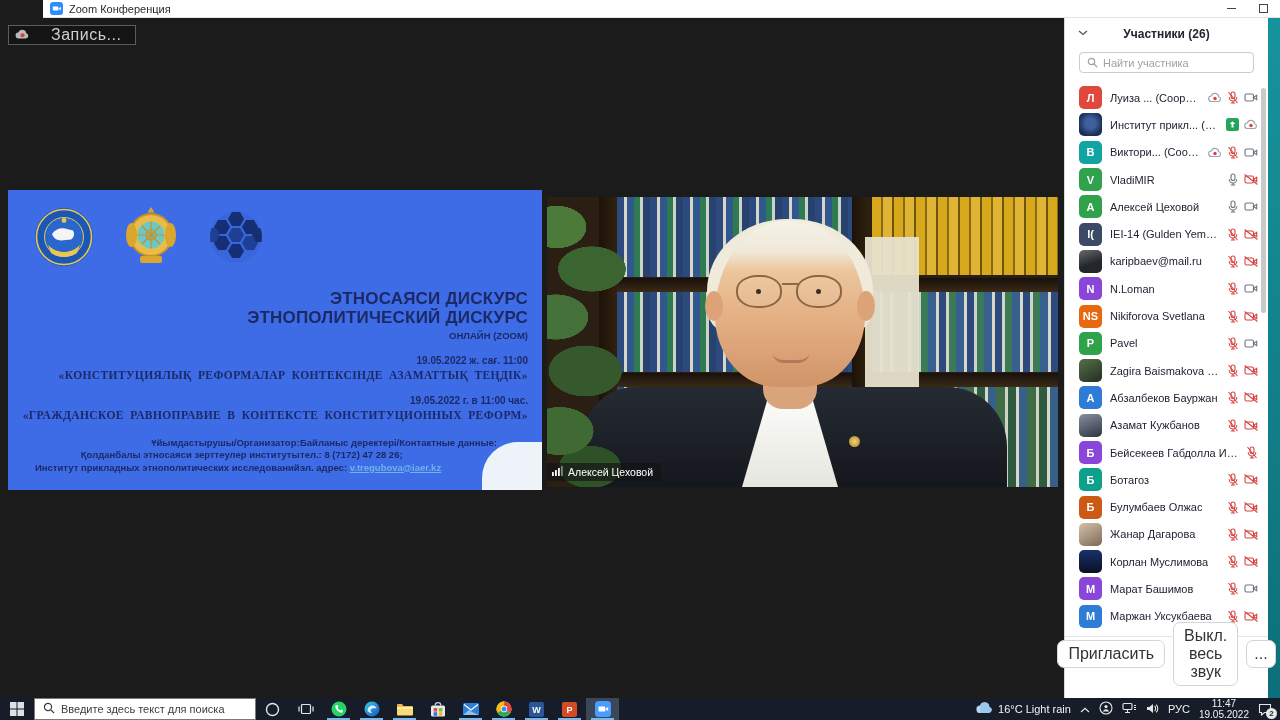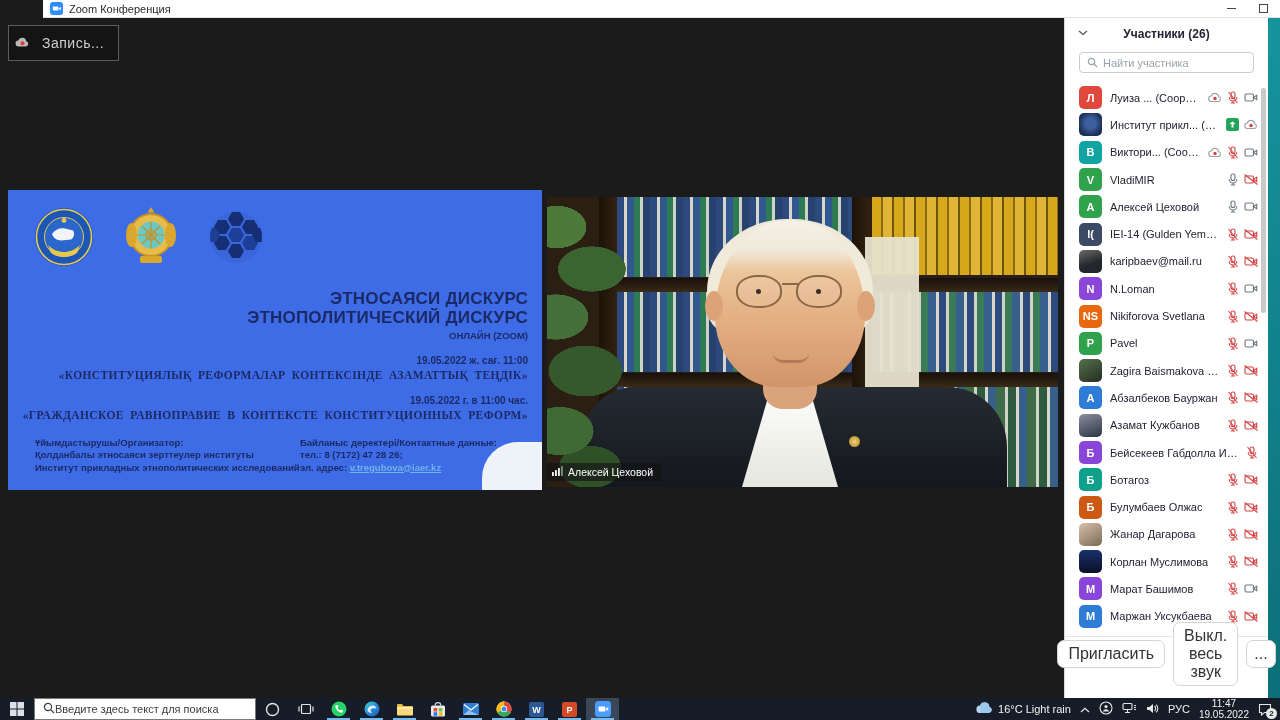--- a/index.html
+++ b/index.html
@@ -8,30 +8,30 @@
   .desktop-strip{position:absolute;right:0;top:0;width:12px;height:698px;background:linear-gradient(180deg,#16959f,#0c6f79);}
   .window{position:absolute;left:0;top:0;width:1268px;height:698px;background:#1b1b1b;}
   
   .titlebar{position:absolute;left:0;top:0;width:100%;height:18px;background:#ffffff;display:flex;align-items:center;border-bottom:1px solid #e2e2e2;margin-left:43px;}
   .app-icon{margin-left:7px;display:flex;}
   .title-text{font-size:11px;color:#2a2a2a;margin-left:6px;}
   .win-controls{margin-left:auto;display:flex;height:100%;}
   .win-btn{width:32px;height:100%;display:flex;align-items:center;justify-content:center;}
   
   .main{position:absolute;left:0;top:18px;width:1064px;height:680px;background:#1b1b1b;}
-  .record-pill{position:absolute;left:8px;top:7px;height:36px;padding:0 14px 0 6px;border:1px solid #5c5c5c;background:#141414;display:flex;align-items:center;gap:12px;font-size:14px;color:#cfcfcf;letter-spacing:.5px;}
+  .record-pill{position:absolute;left:8px;top:7px;height:20px;padding:0 14px 0 6px;border:1px solid #5c5c5c;background:#141414;display:flex;align-items:center;gap:21px;font-size:16px;color:#cfcfcf;letter-spacing:.5px;}
   
   .slide{position:absolute;left:8px;top:172px;width:534px;height:300px;background:#3e6ce6;overflow:hidden;}
   .logos{position:absolute;left:26px;top:16px;display:flex;align-items:center;gap:26px;}
   .sl-head{position:absolute;right:14px;left:10px;top:100px;text-align:right;color:#1b2a66;}
   .sl-title{font-size:17px;font-weight:700;line-height:18.5px;letter-spacing:.2px;}
   .sl-sub{font-size:9.5px;font-weight:700;margin-top:3px;}
   .sl-date{font-size:10px;font-weight:700;margin-top:14px;}
   .sl-topic{font-family:"Liberation Serif",serif;font-size:11.5px;font-weight:700;letter-spacing:.4px;word-spacing:3px;margin-top:3px;}
-  .sl-org{position:absolute;left:27px;bottom:16px;font-size:9.5px;font-weight:700;color:#1b2a66;line-height:12.5px;}
+  .sl-org{position:absolute;left:27px;bottom:16px;font-size:9.5px;font-weight:700;color:#1b2a66;line-height:12.5px;text-align:right;}
   .sl-contact{position:absolute;left:292px;bottom:16px;font-size:9.5px;font-weight:700;color:#1b2a66;line-height:12.5px;}
   .sl-link{color:#6fb4e8;text-decoration:underline;}
   .corner-fold{position:absolute;right:0;bottom:0;width:60px;height:48px;background:#eef3fa;border-top-left-radius:36px;}
   
   .video-speaker{position:absolute;left:547px;top:179px;width:511px;height:290px;background:#2b1f14;overflow:hidden;}
   .shelfA1,.shelfA2,.shelfA3{position:absolute;left:70px;width:235px;background:repeating-linear-gradient(90deg,#2c4a7e 0 7px,#d8d6c8 7px 10px,#31588e 10px 17px,#2e7a52 17px 23px,#ccd2c4 23px 26px,#27426e 26px 33px);}
   .shelfA1{top:0;height:80px;}
   .shelfA2{top:95px;height:80px;}
   .shelfA3{top:190px;height:100px;}
   .shelfbar{position:absolute;left:60px;right:0;height:14px;background:linear-gradient(#18100a,#3a2a18);}
@@ -75,21 +75,21 @@
   .p-name{font-size:11px;color:#232333;white-space:nowrap;overflow:hidden;text-overflow:ellipsis;flex:1;}
   .p-icons{display:flex;gap:5px;align-items:center;flex:none;}
   .p-icons span{display:flex;}
   .scroll-thumb{position:absolute;right:2px;top:70px;width:5px;height:225px;border-radius:3px;background:#c9c9c9;}
   .panel-footer{position:absolute;left:0;right:0;bottom:28px;height:34px;border-top:1px solid #e6e6e6;display:flex;align-items:center;justify-content:center;gap:8px;background:#fff;}
   .pf-btn{border:1px solid #d5d5d5;border-radius:7px;background:#fff;font-size:16px;color:#333;padding:4px 10px;font-family:"Liberation Sans",sans-serif;}
   .pf-more{padding:4px 7px;}
   
   .taskbar{position:absolute;left:0;top:698px;width:1280px;height:22px;background:#171d28;display:flex;align-items:center;z-index:10;}
   .start{width:34px;height:22px;display:flex;align-items:center;justify-content:center;}
-  .tb-search{width:222px;height:22px;background:#fff;border:1px solid #7a7a7a;display:flex;align-items:center;padding:0 8px;}
+  .tb-search{width:222px;height:22px;background:#fff;border:1px solid #7a7a7a;display:flex;align-items:center;gap:6px;padding:0 8px;}
   .tb-search-text{font-size:11px;color:#3c3c3c;white-space:nowrap;}
   .tb-slot{width:33px;height:22px;display:flex;align-items:center;justify-content:center;position:relative;}
   .tb-slot.open::after{content:"";position:absolute;left:5px;right:5px;bottom:0;height:2px;background:#76b9ed;}
   .tb-slot.active{background:#3a4757;}
   .tray{margin-left:auto;display:flex;align-items:center;gap:9px;padding-right:8px;color:#f2f2f2;font-size:11px;}
   .weather{display:flex;align-items:center;gap:5px;}
   .clock{text-align:center;font-size:10px;line-height:11px;}
   .notif{position:relative;display:flex;}
   .notif-badge{position:absolute;right:-5px;bottom:-3px;min-width:11px;height:11px;border-radius:6px;background:#e8e8e8;color:#1b2330;font-size:8px;font-weight:700;display:flex;align-items:center;justify-content:center;padding:0 2px;}
 </style>

